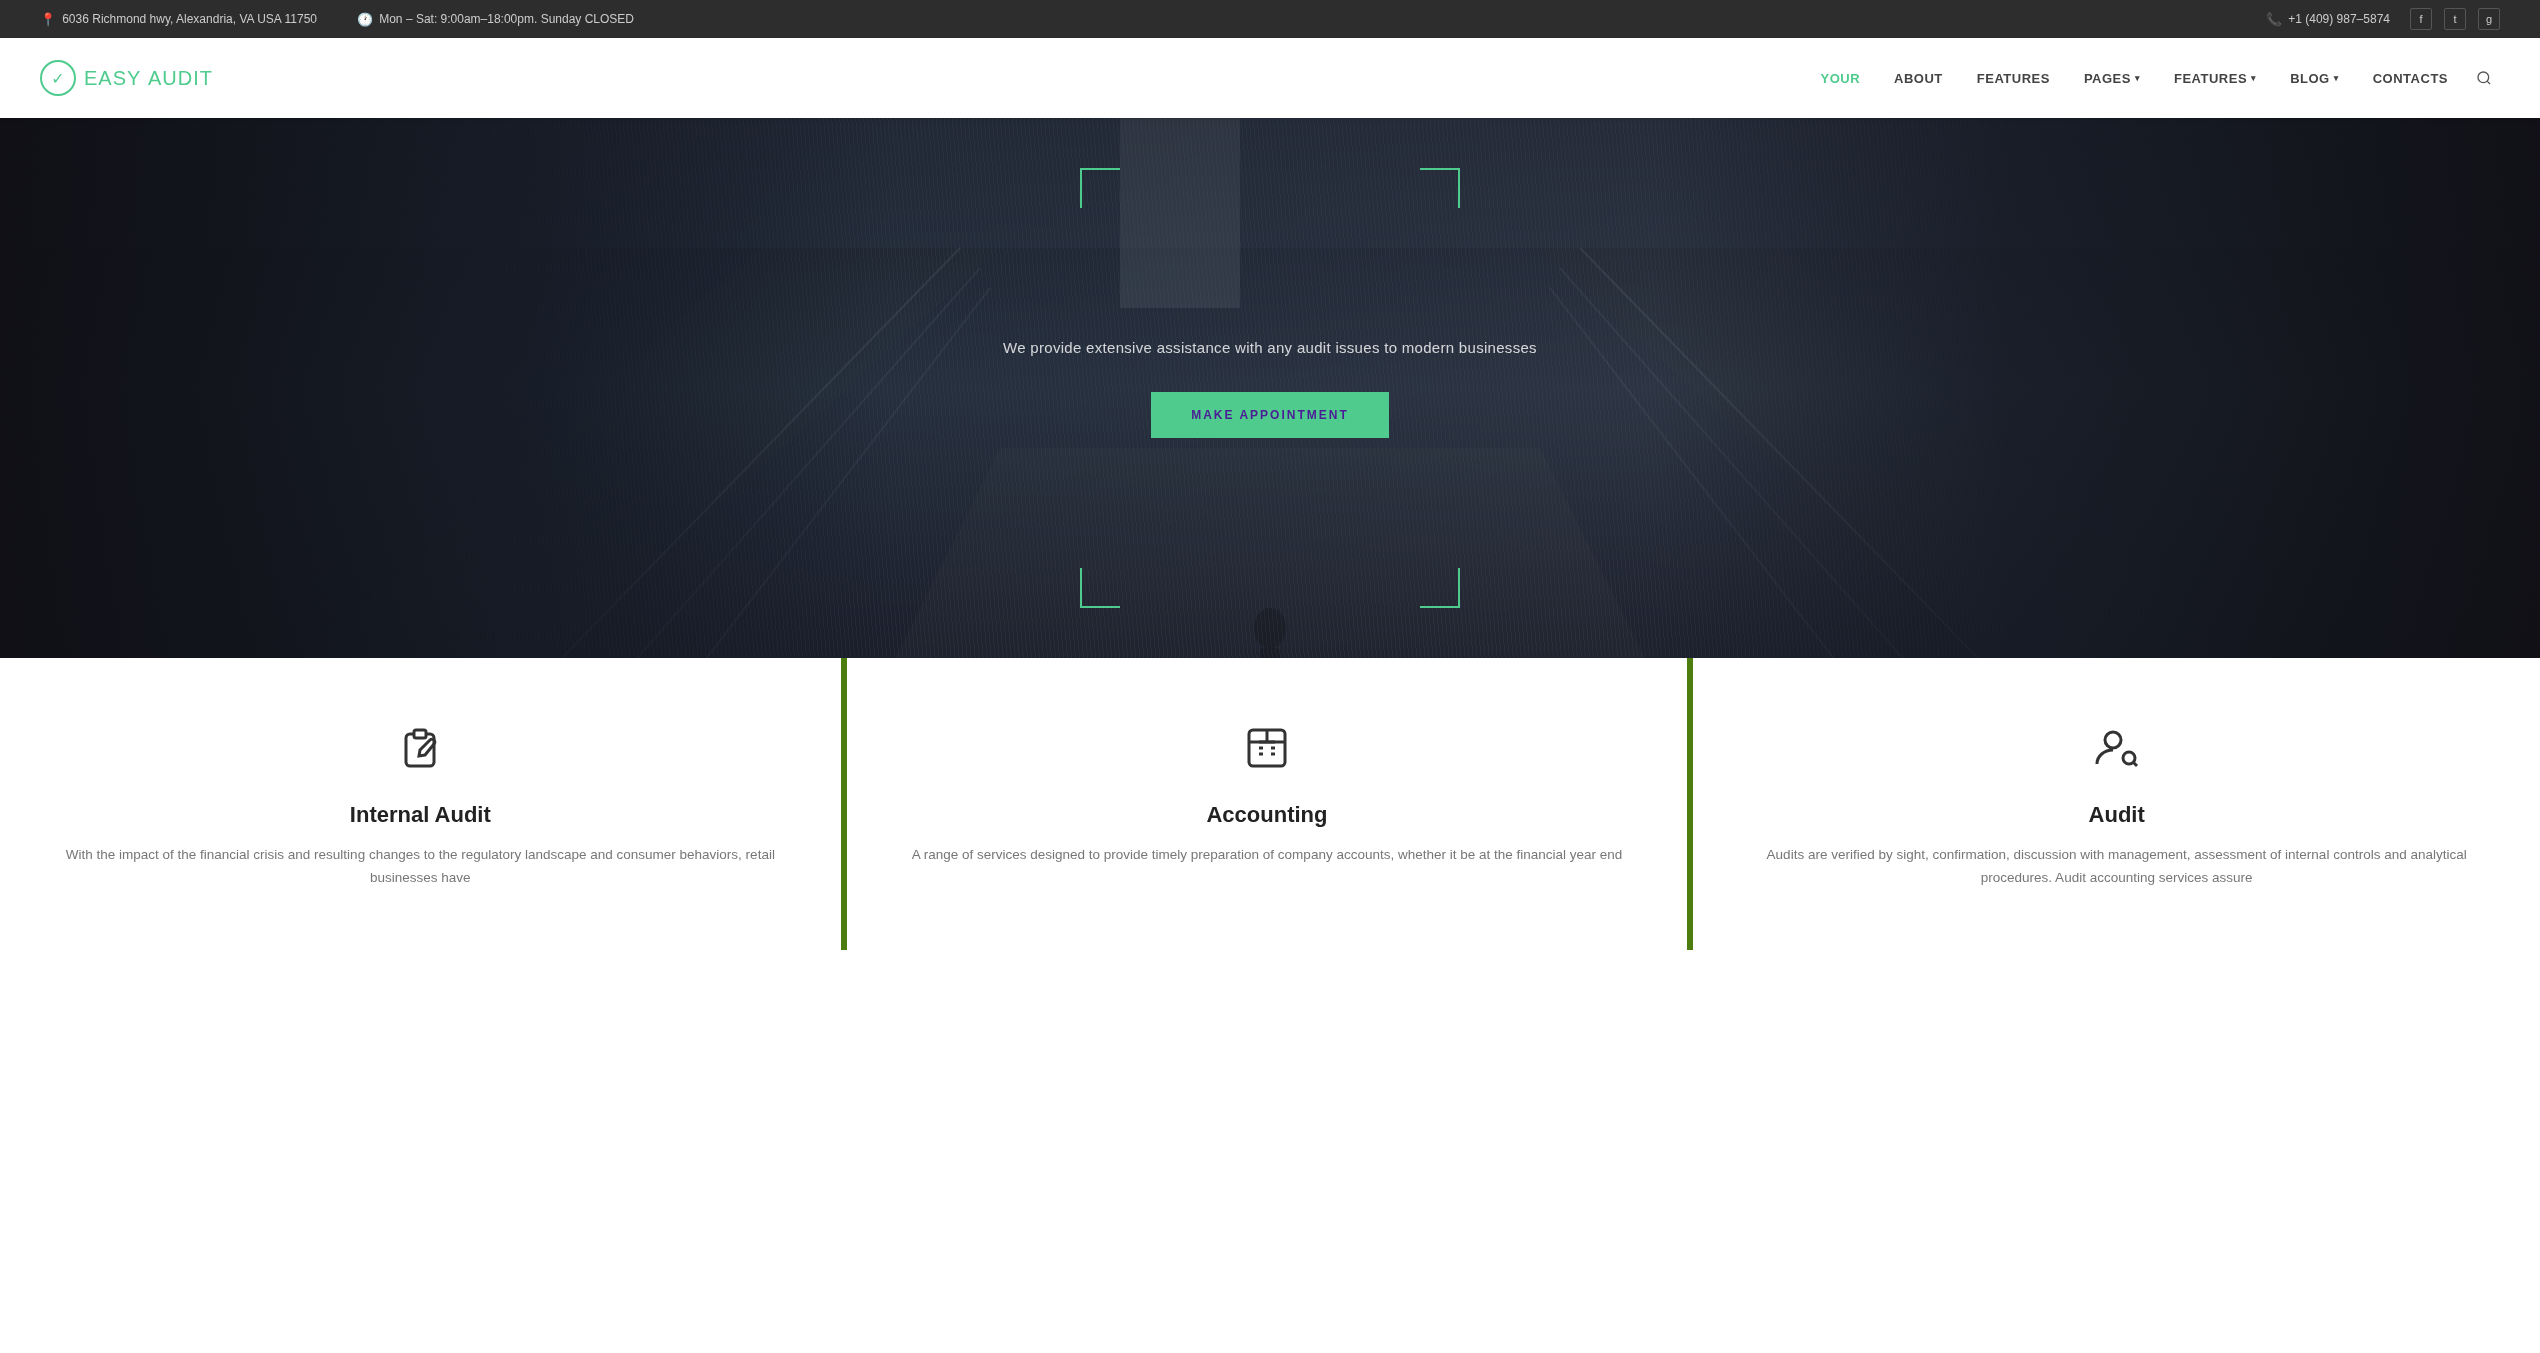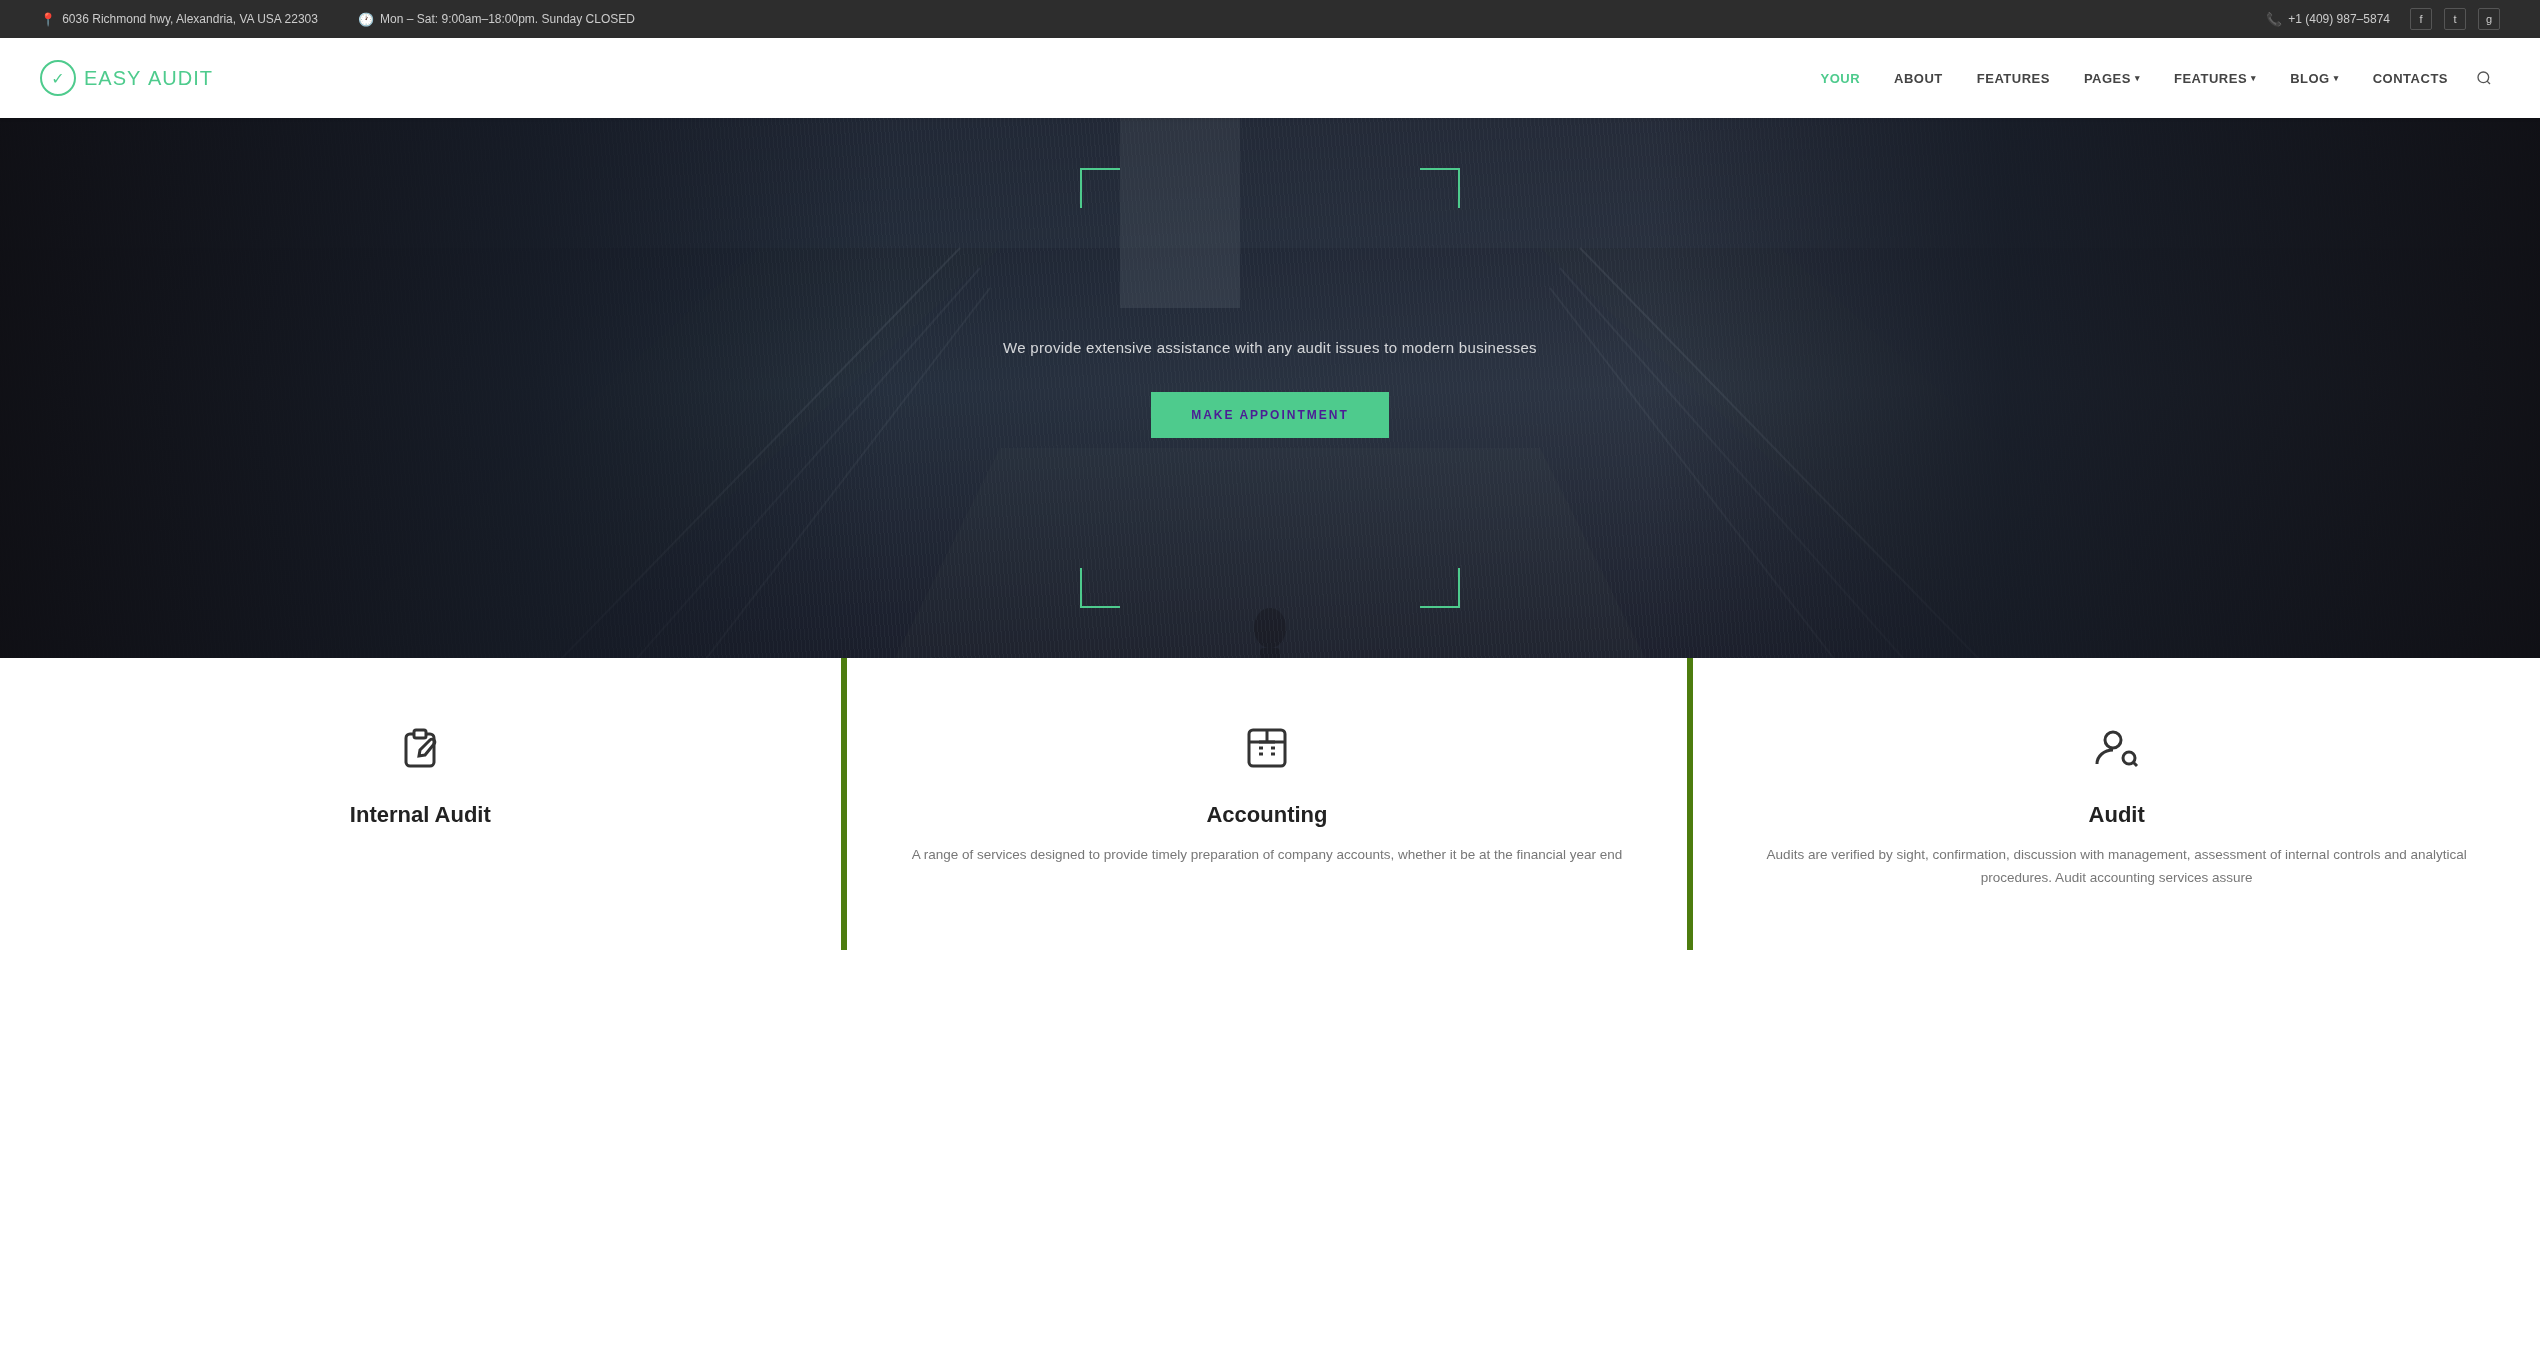--- a/index.html
+++ b/index.html
@@ -198,21 +198,21 @@
       line-height: 1.7;
     }
   </style>
 </head>
 <body>
 
 <div class="top-bar">
   <div class="top-bar-left">
     <div class="top-bar-item">
       <span class="icon">📍</span>
-      <span>6036 Richmond hwy, Alexandria, VA USA 22303</span>
+      <span>6036 Richmond hwy, Alexandria, VA USA 11750</span>
     </div>
     <div class="top-bar-item">
       <span class="icon">🕐</span>
       <span>Mon – Sat: 9:00am–18:00pm. Sunday CLOSED</span>
     </div>
   </div>
   <div class="top-bar-right">
     <div class="top-bar-item phone">
       <span class="icon">📞</span>
       <span>+1 (409) 987–5874</span>
@@ -308,20 +308,21 @@
 
   <div class="service-card">
     <div class="service-icon">
       <svg viewBox="0 0 24 24" fill="none" stroke="#333" stroke-width="1.5">
         <path d="M9 5H7a2 2 0 0 0-2 2v12a2 2 0 0 0 2 2h10a2 2 0 0 0 2-2V7a2 2 0 0 0-2-2h-2"></path>
         <rect x="9" y="3" width="6" height="4" rx="1"></rect>
         <path d="m14.5 15.5-3 .5.5-3 5-5a1.41 1.41 0 0 1 2 2z"></path>
       </svg>
     </div>
     <h3 class="service-title">Internal Audit</h3>
+    <p class="service-desc">With the impact of the financial crisis and resulting changes to the regulatory landscape and consumer behaviors, retail businesses have</p>
   </div>
 
   <div class="service-card">
     <div class="service-icon">
       <svg viewBox="0 0 24 24" fill="none" stroke="#333" stroke-width="1.5">
         <rect x="3" y="3" width="18" height="18" rx="2"></rect>
         <line x1="8" y1="9" x2="16" y2="9"></line>
         <line x1="8" y1="12" x2="10" y2="12"></line>
         <line x1="8" y1="15" x2="10" y2="15"></line>
         <line x1="14" y1="12" x2="16" y2="12"></line>

